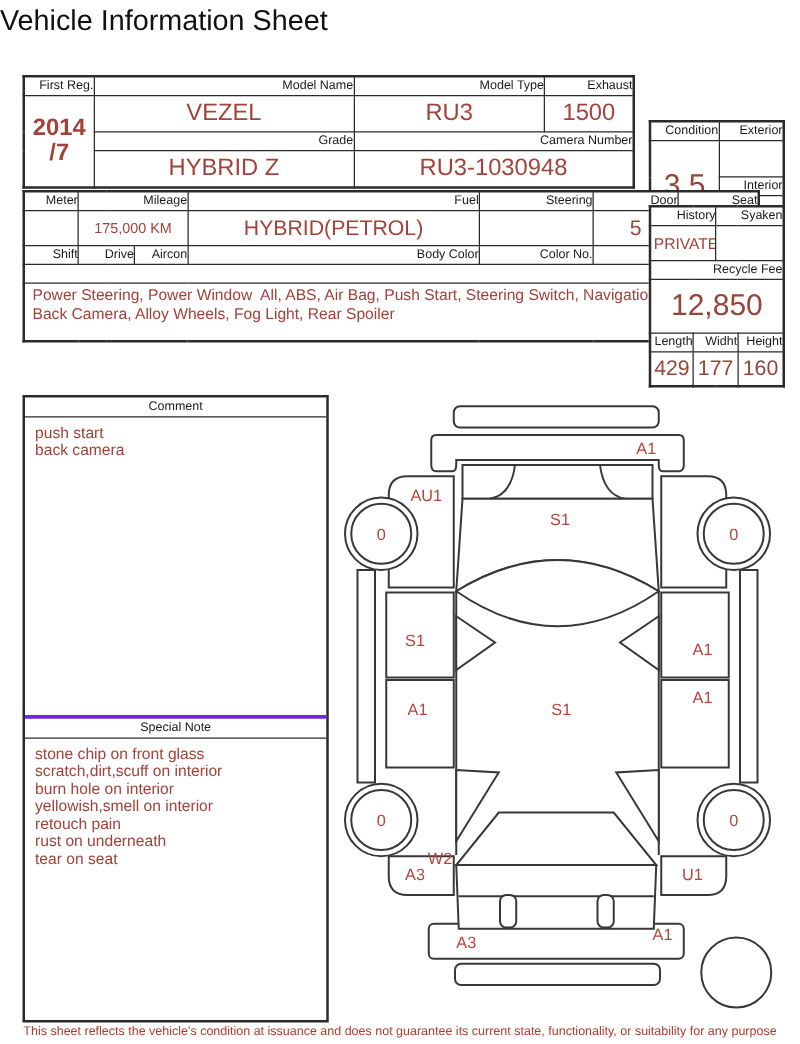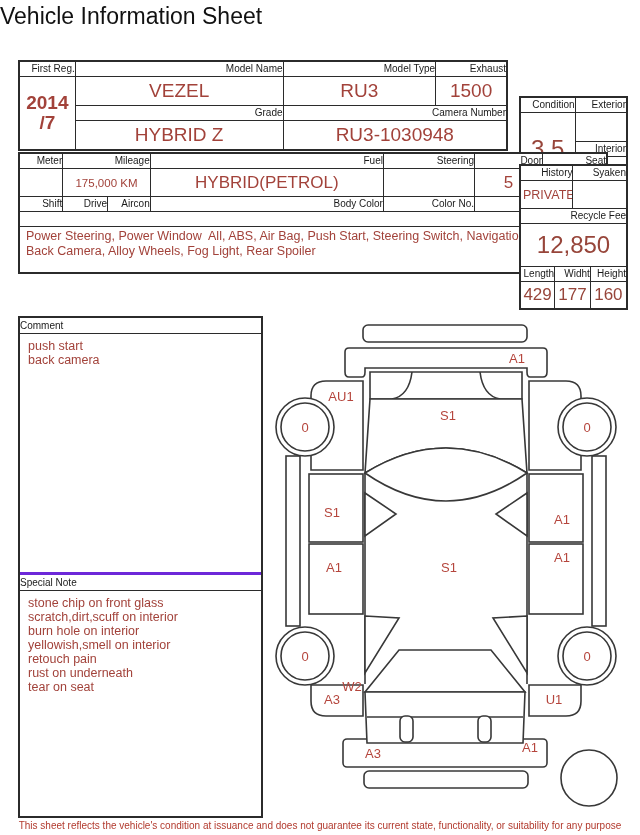--- a/index.html
+++ b/index.html
@@ -15,21 +15,21 @@
   .lg{font-size:19px;}
   .md{font-size:17px;}
   .sm{font-size:11.5px;}
   .xs{font-size:14px;}
   .num{font-size:24px;color:#97453a;}
   .dim{font-size:17px;color:#97453a;}
   .pre{white-space:pre-line;line-height:1.05;font-weight:bold;}
   .prew{white-space:pre-wrap;}
   .eq{font-size:12.5px;text-align:left !important;vertical-align:top;padding:2px 6px !important;line-height:1.18;}
   .notebox{position:absolute;left:18px;top:316px;width:245px;height:502px;border:2px solid #2b2b2b;box-sizing:border-box;background:#fff;display:flex;flex-direction:column;}
-  .box-hdr{flex:0 0 15px;line-height:15px;border-bottom:1px solid #2b2b2b;text-align:left;font-size:10px;color:#1a1a1a;}
+  .box-hdr{flex:0 0 15px;line-height:15px;border-bottom:1px solid #2b2b2b;text-align:center;font-size:10px;color:#1a1a1a;}
   .box-hdr.mid{border-top:3px solid #6d28d9;}
   .box-body{color:#a2423a;font-size:12.5px;line-height:1.12;padding:5px 8px;white-space:pre-line;text-align:left;}
   .comment-body{flex:0 0 228px;}
   .special-body{flex:1;}
   .diagram{position:absolute;left:270px;top:306px;width:370px;height:512px;}
   .footer{position:absolute;top:820px;left:0;width:100%;text-align:center;font-size:10px;color:#b23a2e;}
   svg .shape{fill:#fff;stroke:#383838;stroke-width:1.6;}
   svg .open{fill:none;stroke:#383838;stroke-width:1.6;}
   svg text{fill:#b5453c;font-size:13px;font-family:"Liberation Sans",sans-serif;text-anchor:middle;}
 </style>

